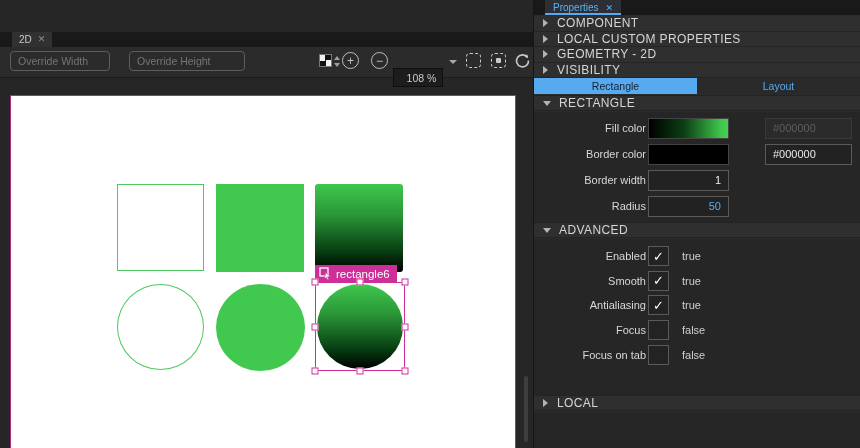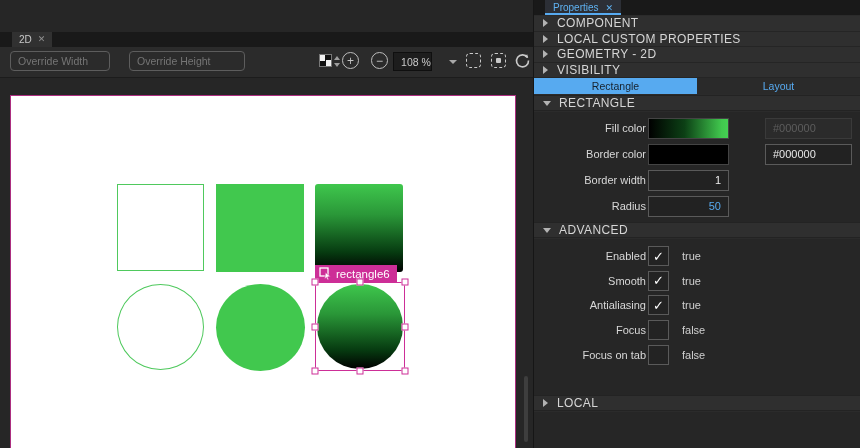--- a/index.html
+++ b/index.html
@@ -26,21 +26,21 @@
   #bg-swatch { left:320px; top:8px; width:11px; height:11px;
     background:conic-gradient(#111 0 25%, #f2f2f2 0 50%, #111 0 75%, #f2f2f2 0);
     outline:1px solid #777; }
   .spin { position:absolute; left:334px; width:0; height:0; border-left:3.5px solid transparent;
     border-right:3.5px solid transparent; }
   .spin.up { top:9px; border-bottom:4px solid #9e9e9e; }
   .spin.dn { top:16px; border-top:4px solid #9e9e9e; }
   .zoom-btn { top:5px; width:17px; height:17px; border:1px solid #bdbdbd; border-radius:50%;
     font-size:12px; line-height:1; cursor:pointer; }
   #zoom-in { left:342px; } #zoom-out { left:371px; }
-  #zoom-pct { left:393px; top:5px; width:39px; height:19px; background:#1d1d1d; border:1px solid #0f0f0f;
+  #zoom-pct { left:393px; top:21px; width:50px; height:19px; background:#1d1d1d; border:1px solid #0f0f0f;
     color:#c9c9c9; font-size:10.5px; display:flex; align-items:center; padding-left:7px; cursor:pointer; }
   #zoom-caret { left:449px; top:13px; width:0; height:0; border-left:4px solid transparent;
     border-right:4px solid transparent; border-top:4.5px solid #a9a9a9; cursor:pointer; }
   .frame-ico { top:6px; width:15px; height:15px; border:1.5px dashed #c9c9c9; border-radius:4px; cursor:pointer; }
   #fit-frame { left:466px; }
   #sel-frame { left:491px; }
   #sel-frame .dot { width:5px; height:5px; background:#c9c9c9; border-radius:1px; }
   #reset-zoom { left:514px; top:5px; width:17px; height:17px; cursor:pointer; }
 
   #artboard { position:absolute; left:10px; top:63px; width:506px; height:376px; background:#ffffff;

